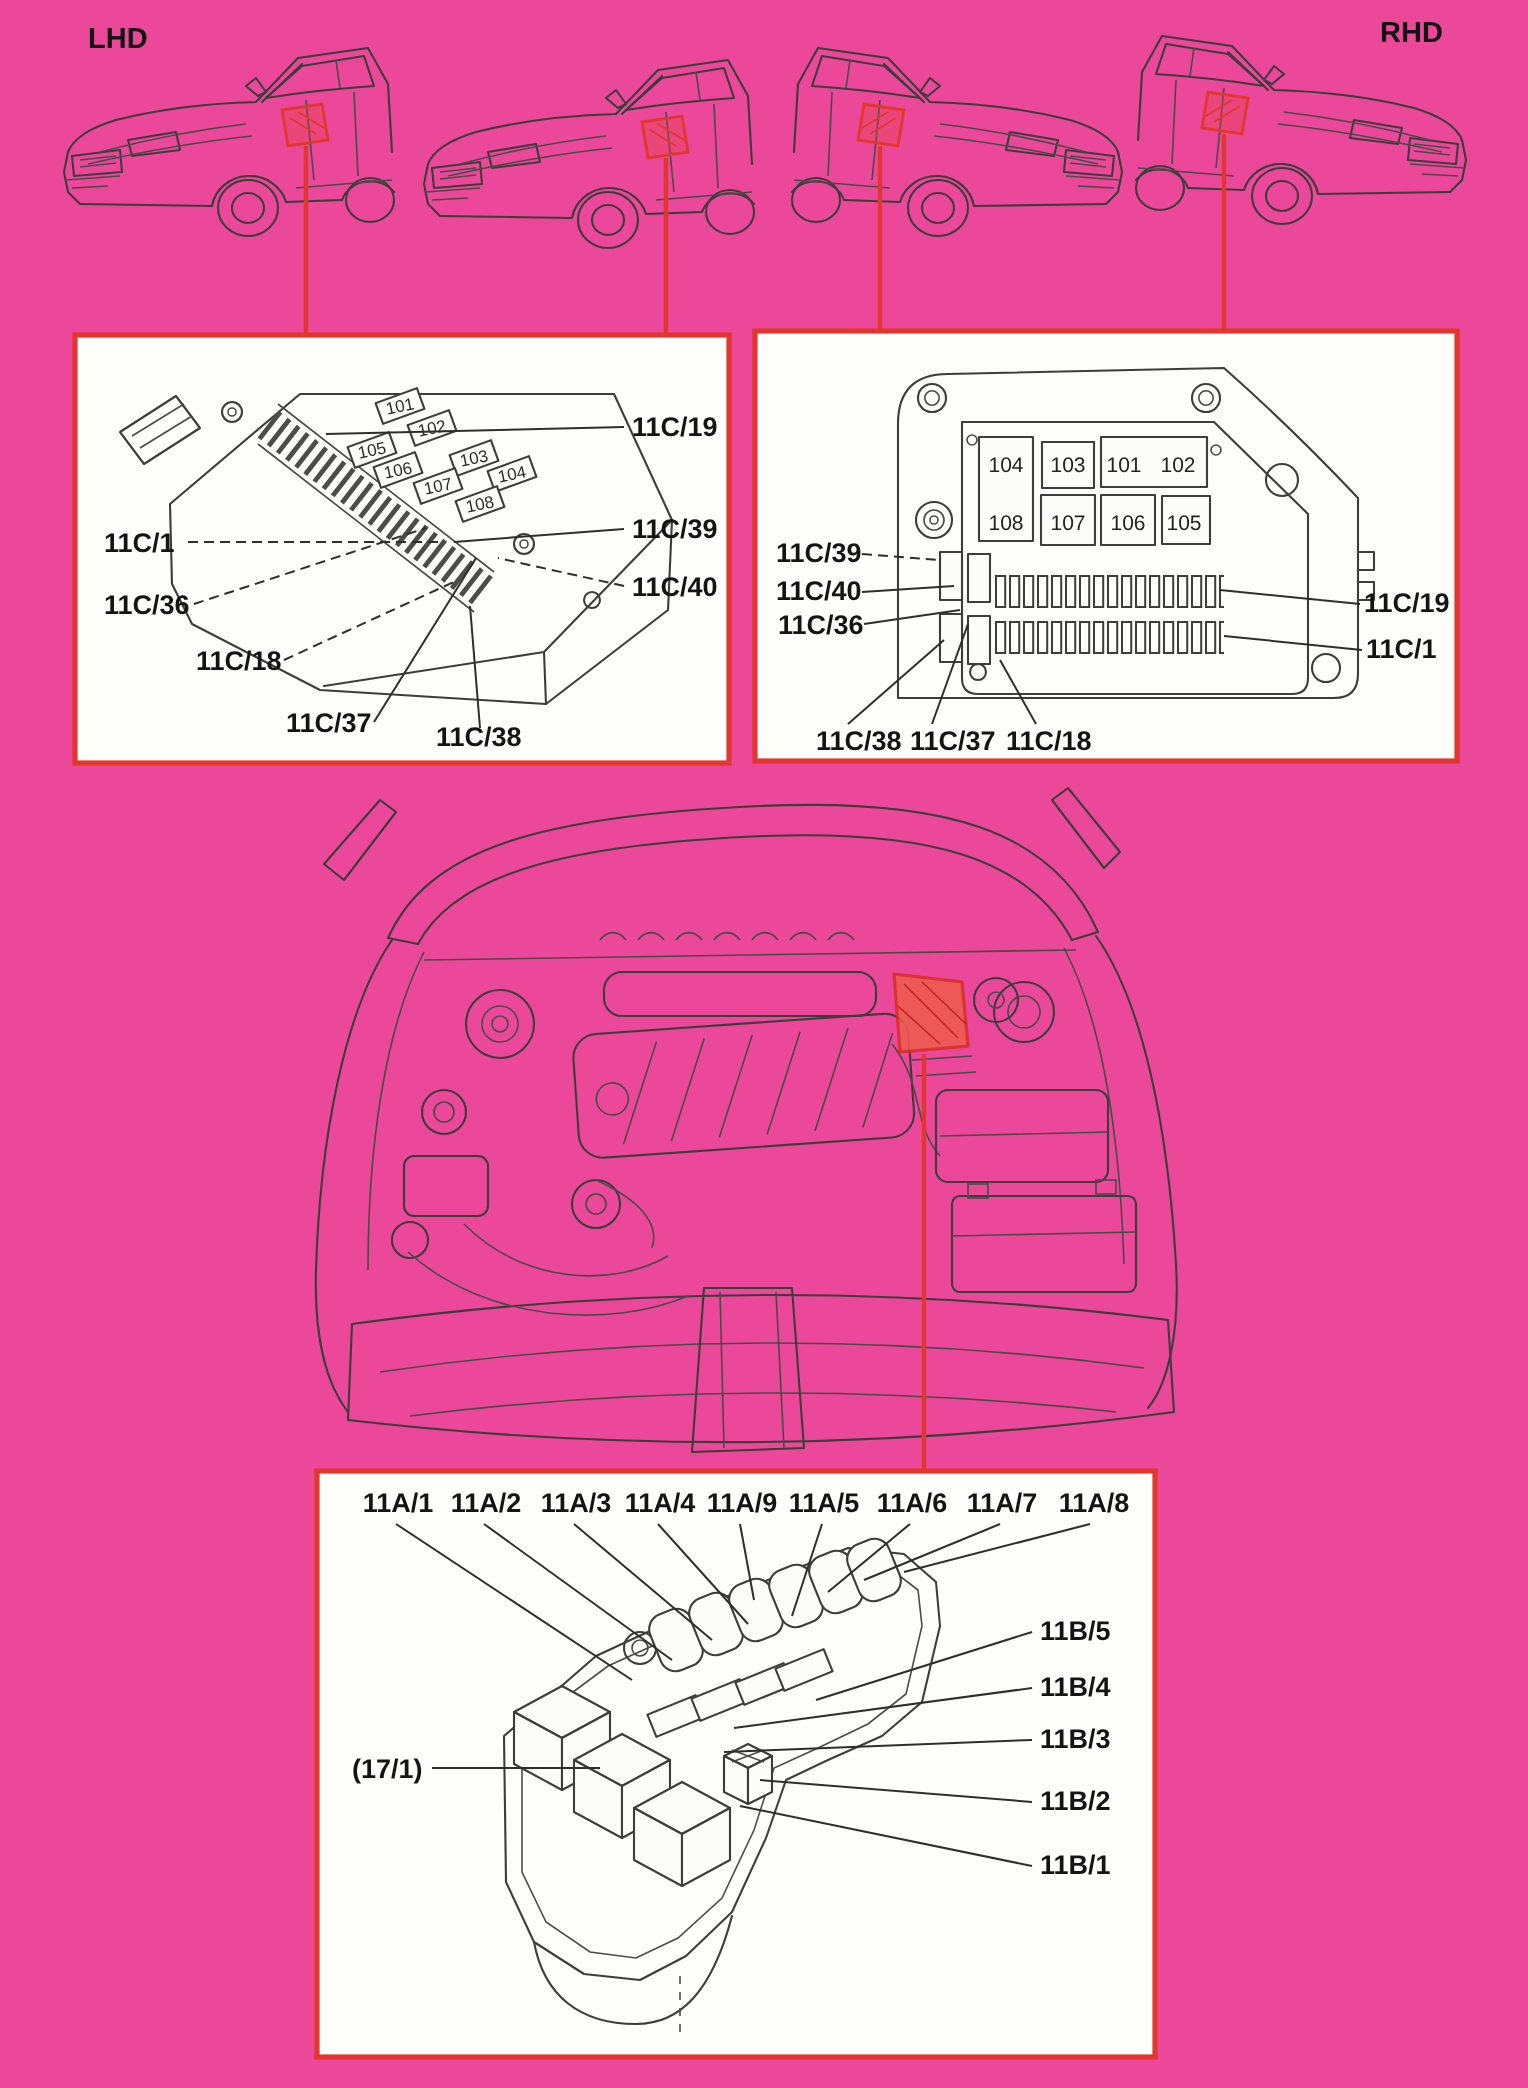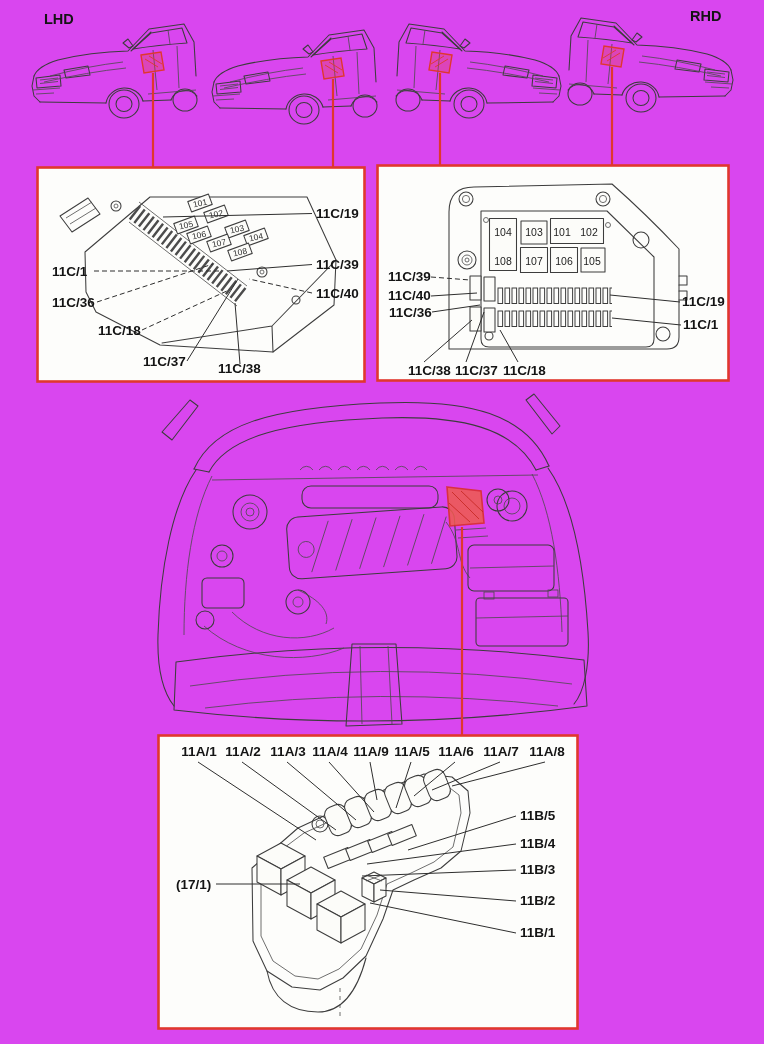--- a/index.html
+++ b/index.html
@@ -1,16 +1,16 @@
 <!DOCTYPE html>
 <html><head>
 <meta charset="utf-8">
 <style>
   html,body{margin:0;padding:0;background:#e9e9e9;}
-  .page{width:764px;height:1044px;background:#d946ef;position:relative;margin:0 auto;
+  .page{width:764px;height:1044px;background:#ec4899;position:relative;margin:0 auto;
         font-family:"Liberation Sans", sans-serif;}
   svg{display:block;}
   .ln{stroke:#3d3d3d;stroke-width:1.05;fill:none;stroke-linejoin:round;stroke-linecap:round;}
   .lnw{stroke:#3d3d3d;stroke-width:1.05;fill:#fcfcf9;stroke-linejoin:round;}
   .thin{stroke:#4a4a4a;stroke-width:.8;fill:none;}
   .lead{stroke:#2e2e2e;stroke-width:1;fill:none;}
   .leadd{stroke:#2e2e2e;stroke-width:1;fill:none;stroke-dasharray:5 3;}
   .redbox{fill:#fdfdfb;stroke:#e0372e;stroke-width:2.6;}
   .redln{stroke:#e0372e;stroke-width:2.2;fill:none;}
   .lbl{font-family:"Liberation Sans",sans-serif;font-size:13.5px;font-weight:bold;fill:#141414;}

